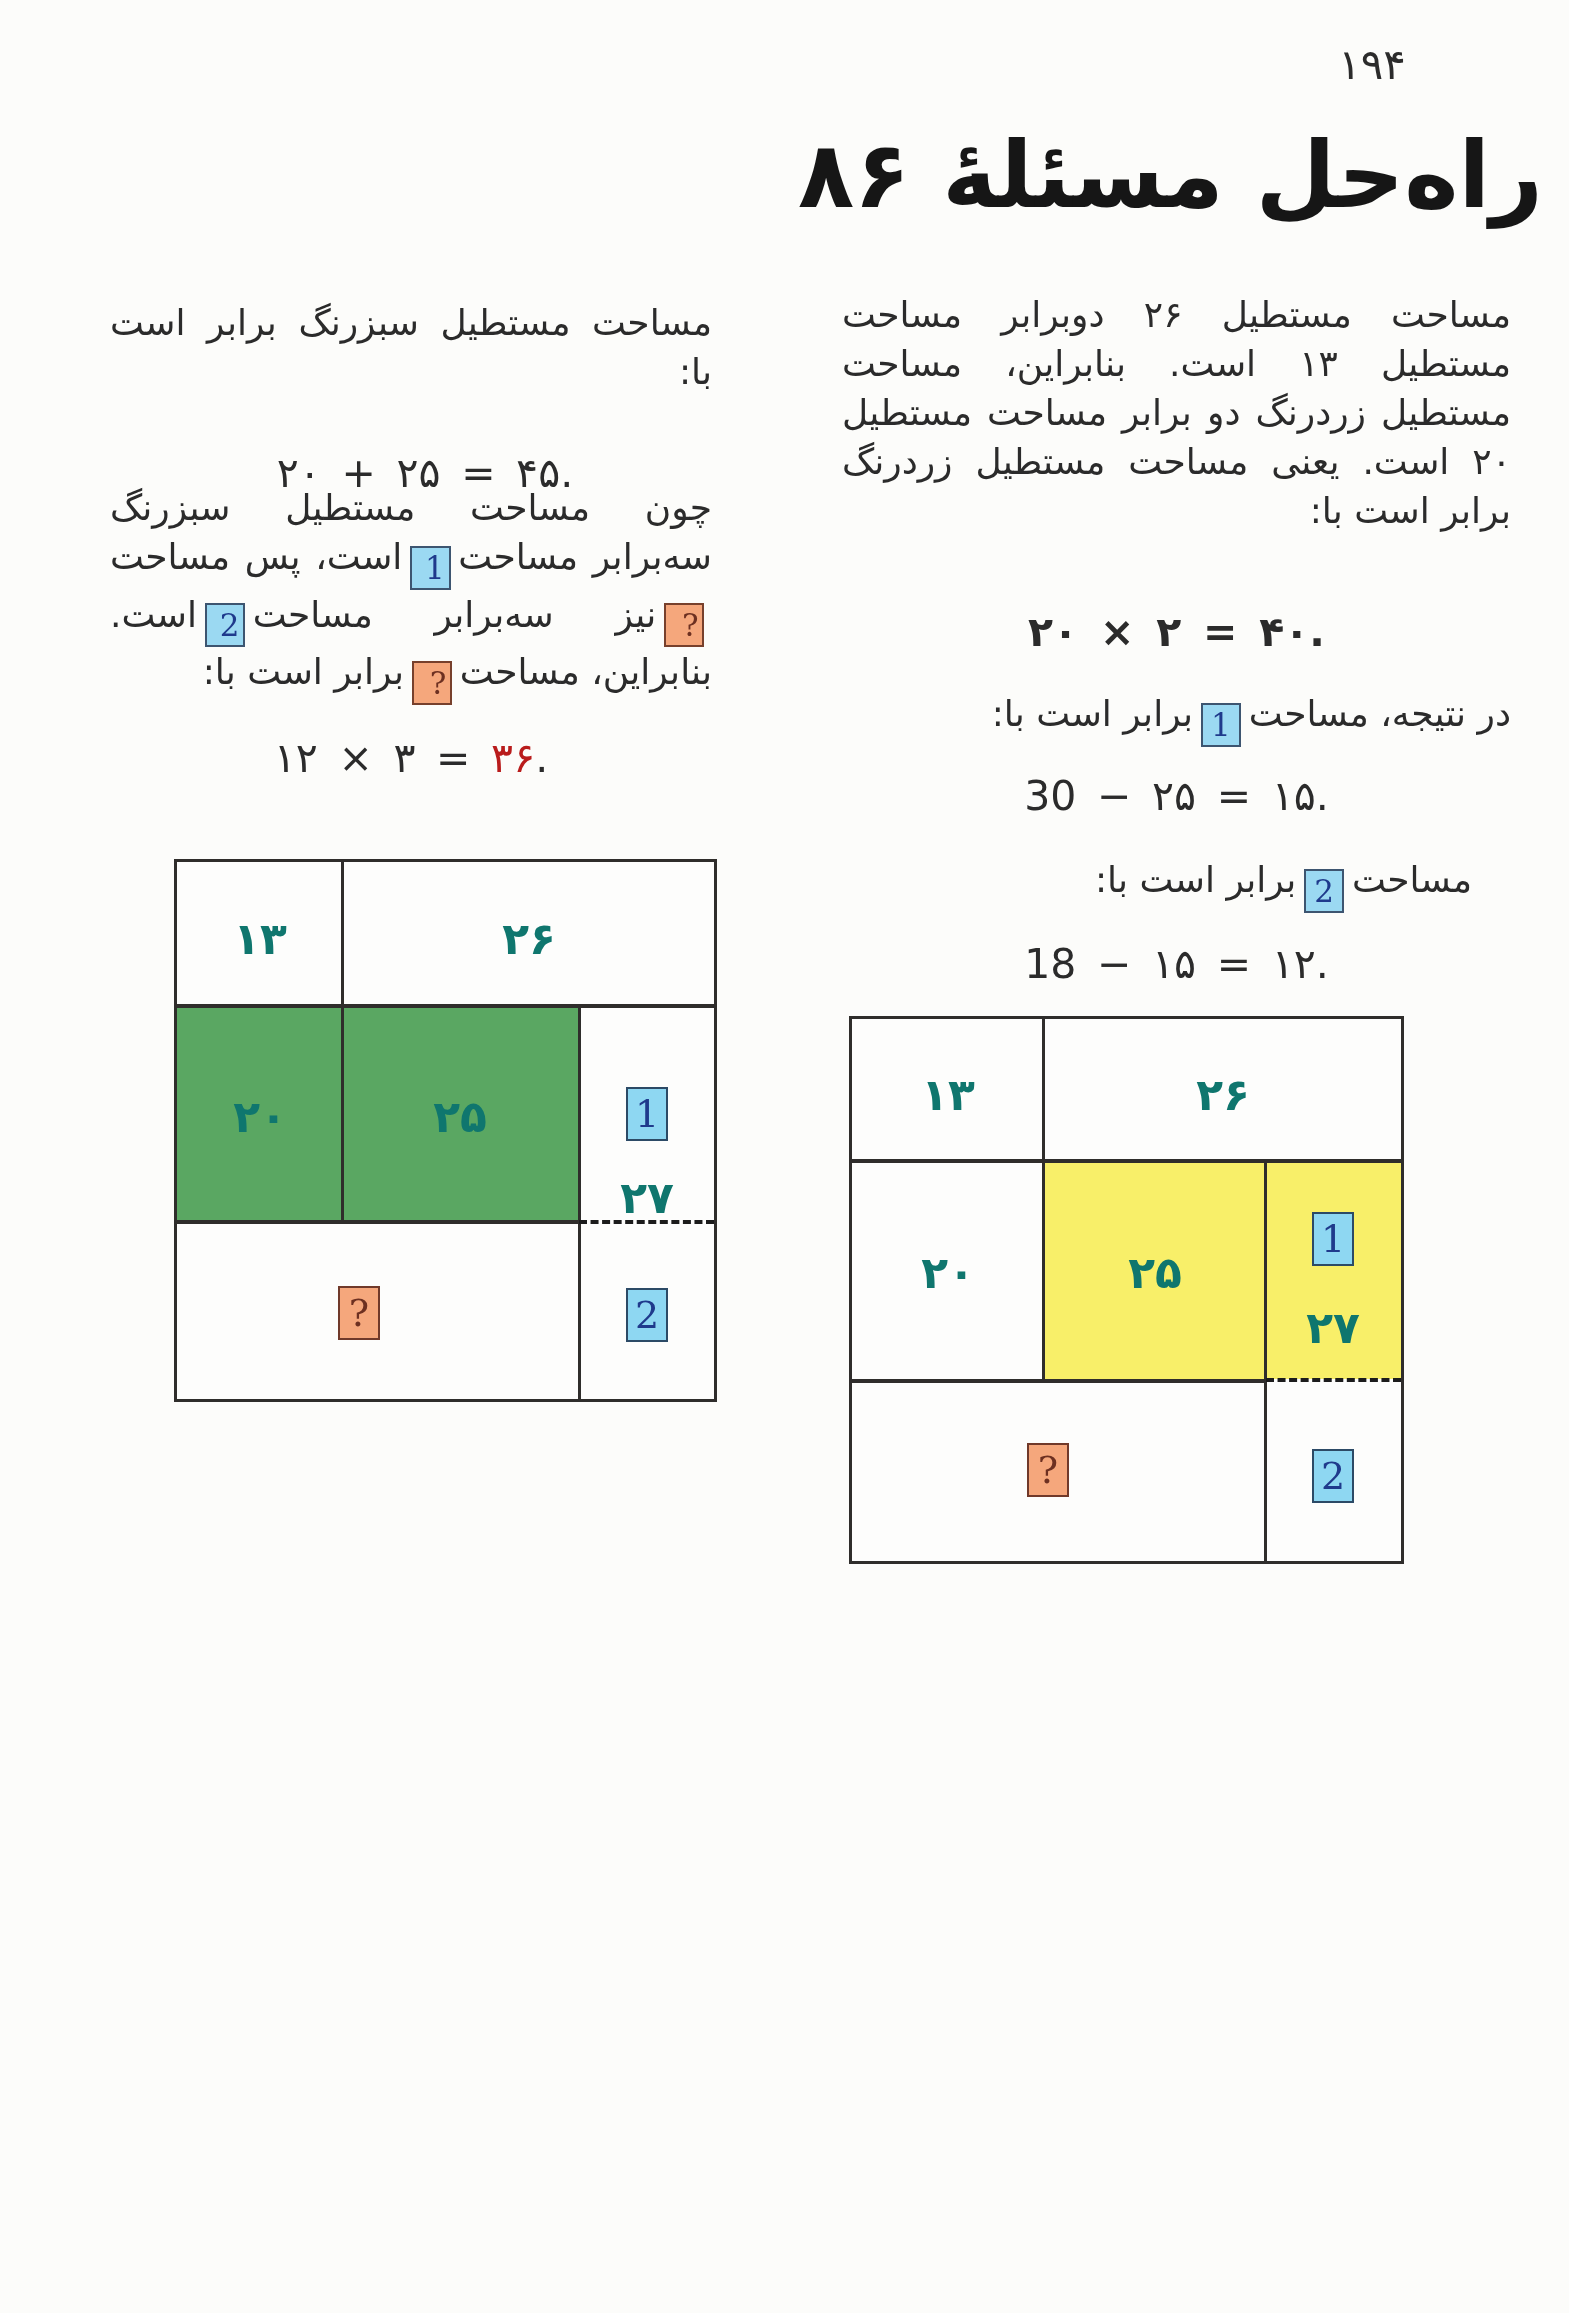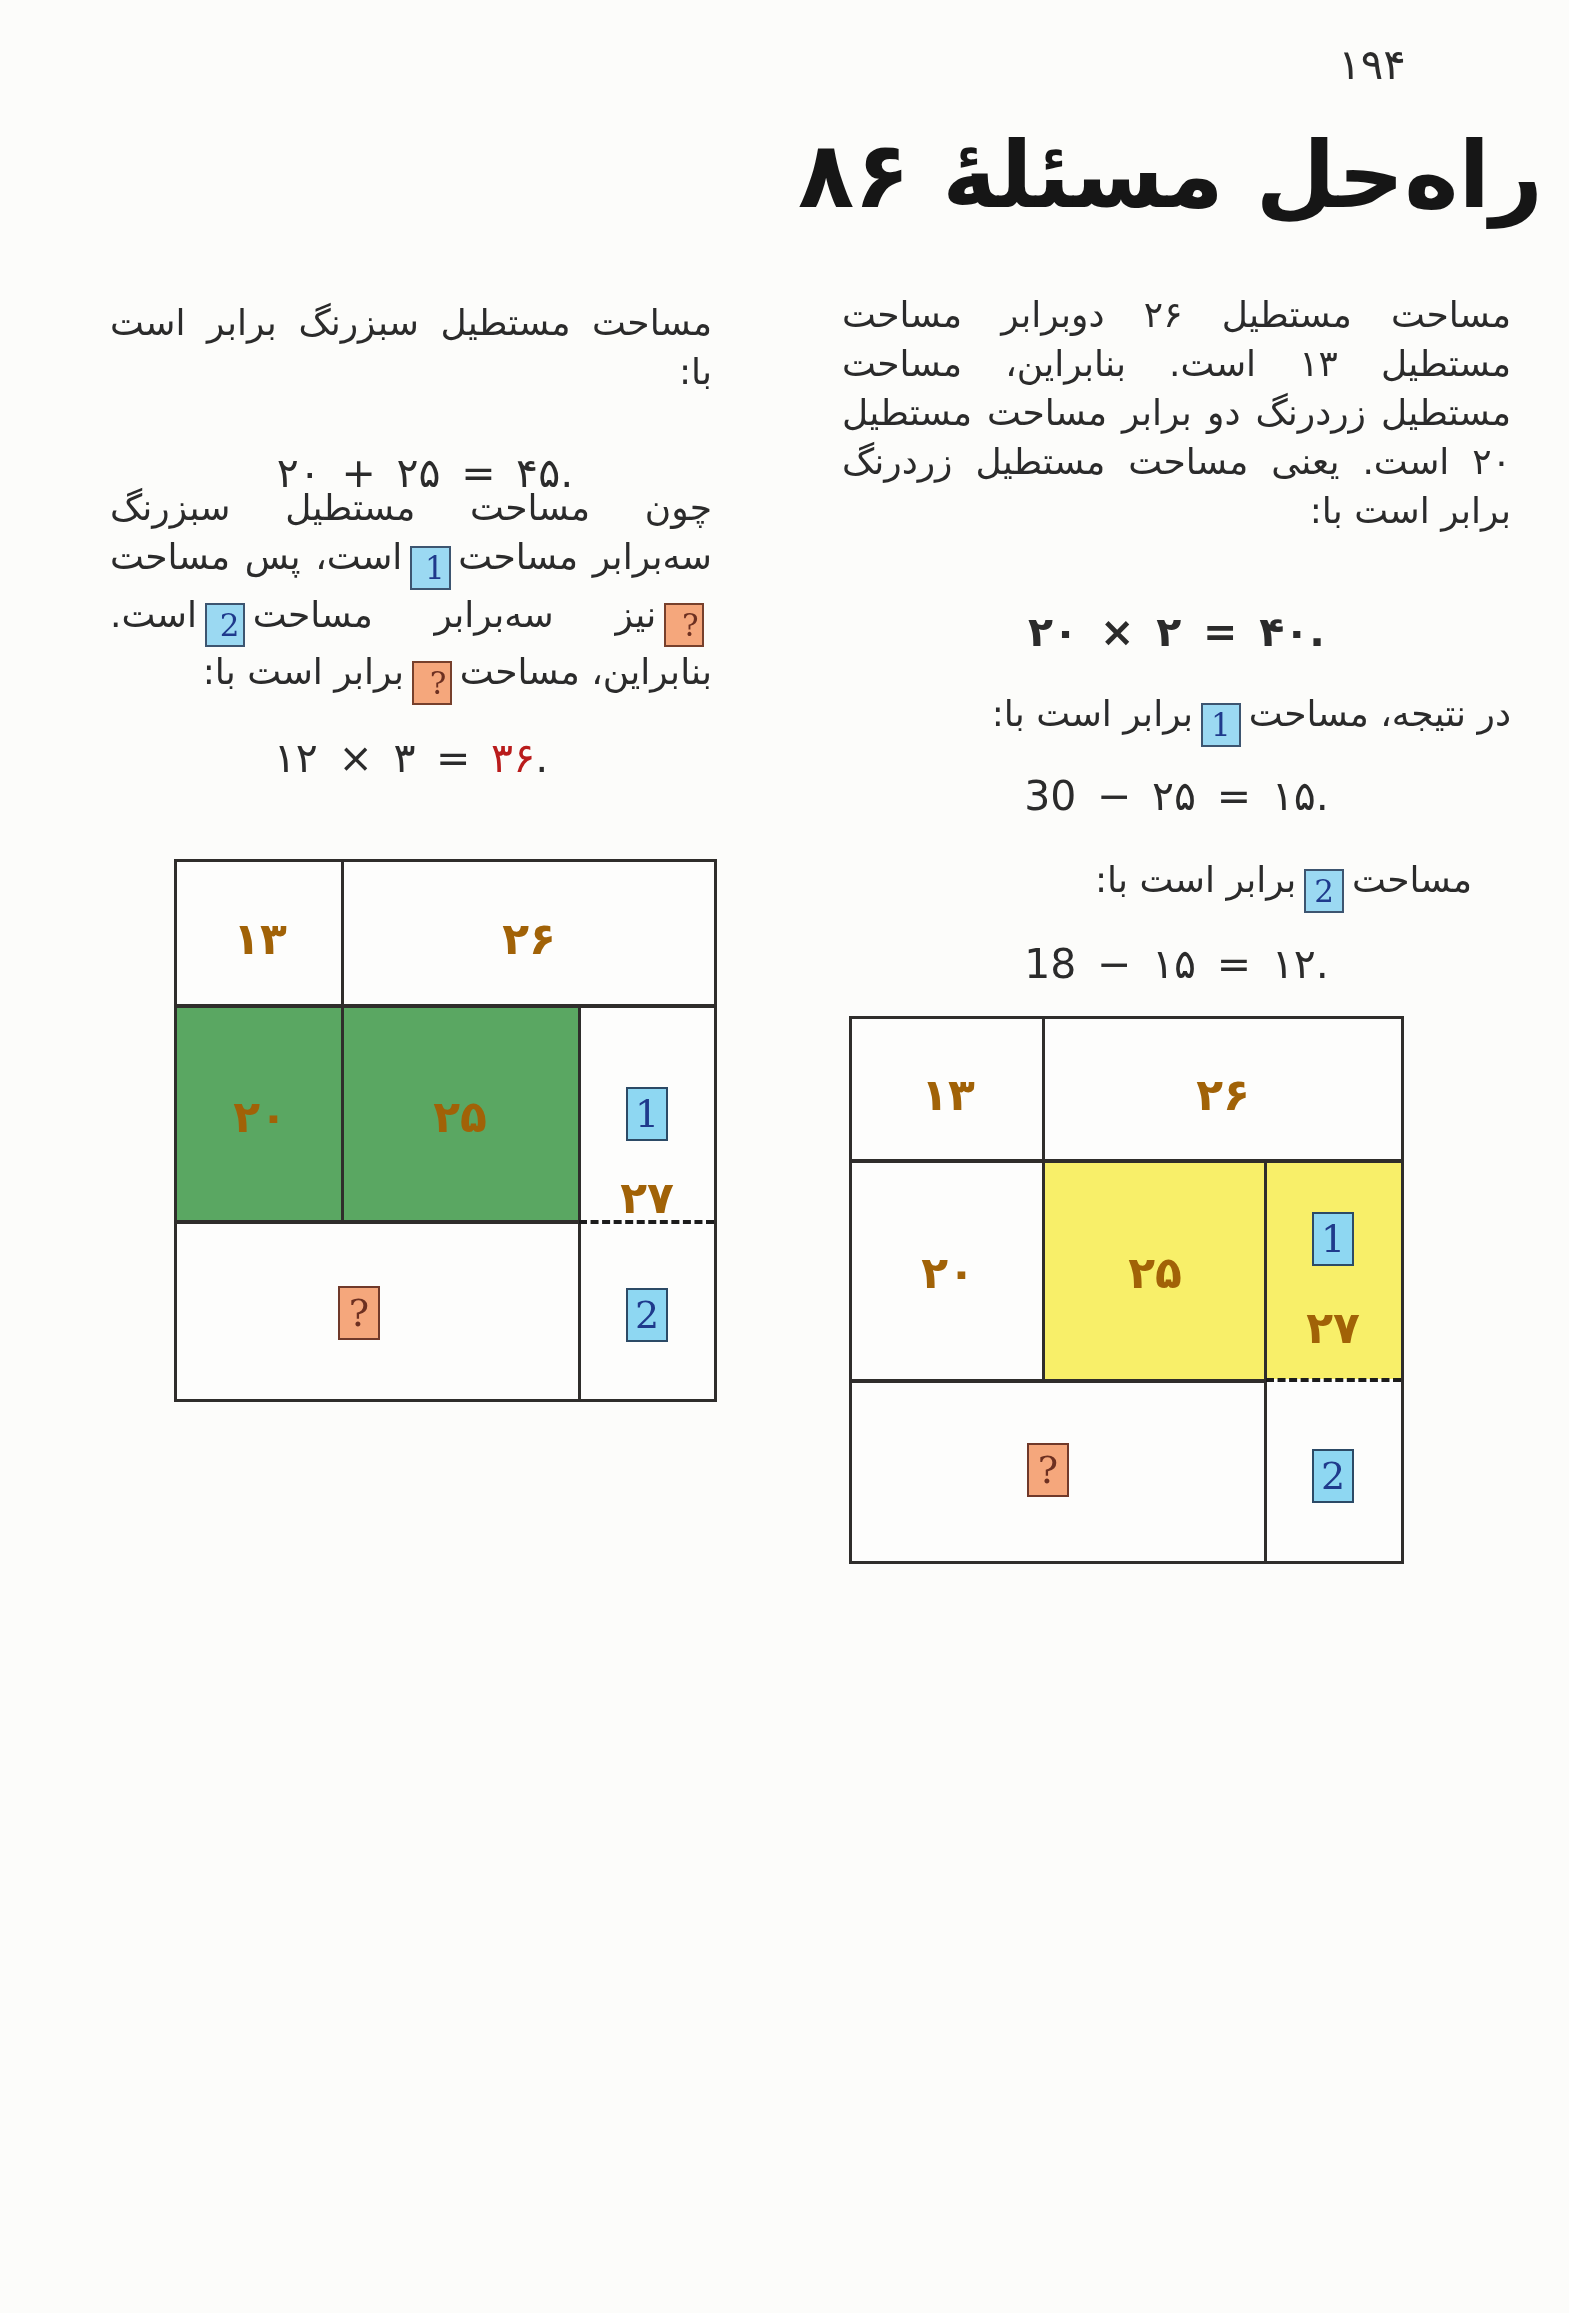--- a/index.html
+++ b/index.html
@@ -41,21 +41,21 @@
   }
   .mbox.q{background:#f5a77c;border-color:#77402c;color:#6d3021;}
   
   .diagram{position:absolute;border:3.8px solid #2f2d2b;background:#fdfdfc;}
   .dline{position:absolute;background:#2f2d2b;}
   .dfill{position:absolute;}
   .green-fill{background:#5aa762;}
   .yellow-fill{background:#f8ef69;}
   .dashseg{position:absolute;border-top:4.8px dashed #1c1c1c;}
   .dlabel{
-    position:absolute;font-weight:bold;font-size:44px;color:#a16207;
+    position:absolute;font-weight:bold;font-size:44px;color:#0f766e;
     transform:translate(-50%,-50%);white-space:nowrap;text-align:right;
   }
   .dbox{
     position:absolute;width:38px;height:50px;line-height:50px;text-align:center;
     background:#8ed7f2;border:2.9px solid #2c4a66;
     font-family:"DejaVu Serif", serif;font-size:38px;color:#1f3a8c;
     transform:translate(-50%,-50%);
   }
   .dbox.q{background:#f5a77c;border-color:#70392a;color:#6d3021;}
 </style>

